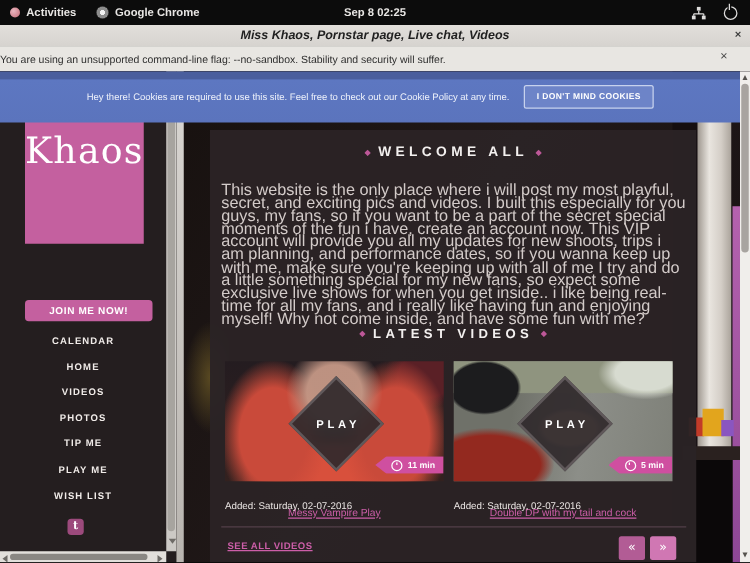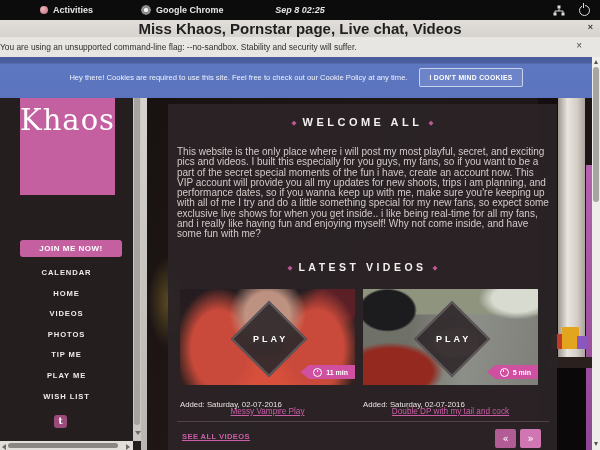--- a/index.html
+++ b/index.html
@@ -2,33 +2,33 @@
 <html><head>
 <meta charset="utf-8">
 <style>
   html,body{margin:0;padding:0;background:#000;}
   .screen{position:relative;width:600px;height:450px;overflow:hidden;
     font-family:"Liberation Sans",sans-serif;-webkit-font-smoothing:antialiased;}
 
   
   .gnome-bar{position:absolute;left:0;top:0;width:600px;height:20px;background:#0c0c0c;
     display:flex;align-items:center;color:#e8e6e4;font-size:9px;font-weight:bold;}
-  .gb-item{display:flex;align-items:center;gap:5px;padding:0 8px;height:100%;cursor:default;margin-left:32px;}
+  .gb-item{display:flex;align-items:center;gap:5px;padding:0 8px;height:100%;cursor:default;}
   .act-dot{width:8px;height:8px;border-radius:50%;background:radial-gradient(circle at 35% 35%,#eab6c0,#c56b77);}
   .chrome-dot{width:10px;height:10px;border-radius:50%;
     background:radial-gradient(circle,#f2f2f2 0 28%,#8d8d8d 32% 64%,#5f5f5f 66%);}
-  .gb-clock{position:absolute;left:0;right:0;text-align:center;pointer-events:none;font-style:italic;}
+  .gb-clock{position:absolute;left:0;right:0;text-align:center;pointer-events:none;}
   .gb-right{margin-left:auto;display:flex;align-items:center;gap:14px;padding-right:10px;}
   .pwr{width:9px;height:9px;border:1.4px solid #dedddc;border-radius:50%;position:relative;}
   .pwr::after{content:"";position:absolute;left:2.6px;top:-3px;width:1.6px;height:5px;background:#dedddc;box-shadow:0 0 0 1px #0c0c0c;}
 
   
   .titlebar{position:absolute;left:0;top:20px;width:600px;height:17px;background:linear-gradient(#e2dfdb,#d6d3cf);
     border-bottom:1px solid #bdbab6;display:flex;align-items:center;justify-content:center;}
-  .titlebar .title{font-size:15px;font-weight:bold;color:#1f1f1f;}
+  .titlebar .title{font-size:10px;font-weight:bold;color:#1f1f1f;font-style:italic;}
   .tb-close{position:absolute;right:7px;top:2px;font-size:9px;color:#3a3a3a;font-weight:bold;cursor:default;}
 
   
   .infobar{position:absolute;left:0;top:37px;width:600px;height:20px;background:#e8e6e2;
     border-bottom:1px solid #c9c6c2;display:flex;align-items:center;}
   .ib-text{font-size:8.4px;color:#2e2e2e;padding-left:0;}
   .ib-close{position:absolute;right:18px;top:3px;font-size:10px;color:#4a4a4a;}
 
   
   .viewport{position:absolute;left:0;top:57px;width:600px;height:393px;overflow:hidden;background:#141012;}
@@ -80,21 +80,21 @@
 
   
   .panel{position:absolute;left:168px;top:47px;width:389px;height:346px;background:rgba(43,35,37,.96);}
   .sec-title{position:absolute;left:0;width:389px;text-align:center;color:#f3f0ef;
     font-size:11px;font-weight:bold;letter-spacing:3.5px;}
   .sec-title .dia{font-family:"DejaVu Sans",sans-serif;color:#bd5898;font-size:6.5px;
     letter-spacing:0;vertical-align:1.5px;padding:0 6px;}
   .welcome-title{top:12px;}
   .latest-title{top:157px;font-size:10.5px;}
   .welcome-body{position:absolute;left:9px;top:43px;width:372px;color:#d3cbc9;
-    font-size:10px;line-height:10.3px;}
+    font-size:13px;line-height:10.3px;}
 
   
   .thumb{position:absolute;top:185px;width:175px;height:96px;overflow:hidden;}
   .thumb1{left:12px;background:
     radial-gradient(55px 55px at 50% 26%,rgba(197,152,134,.95) 0 40%,rgba(197,152,134,0) 70%),
     radial-gradient(60px 85px at 22% 62%,#c94a3a 0 45%,rgba(201,74,58,0) 72%),
     radial-gradient(60px 85px at 78% 62%,#c94a3a 0 45%,rgba(201,74,58,0) 72%),
     radial-gradient(95px 50px at 50% 98%,#d8503c 0 50%,rgba(216,80,60,0) 78%),
     radial-gradient(45px 35px at 92% 12%,#5a2026 0 50%,rgba(90,32,38,0) 75%),
     linear-gradient(180deg,#241c20 0%,#33211f 100%);}

